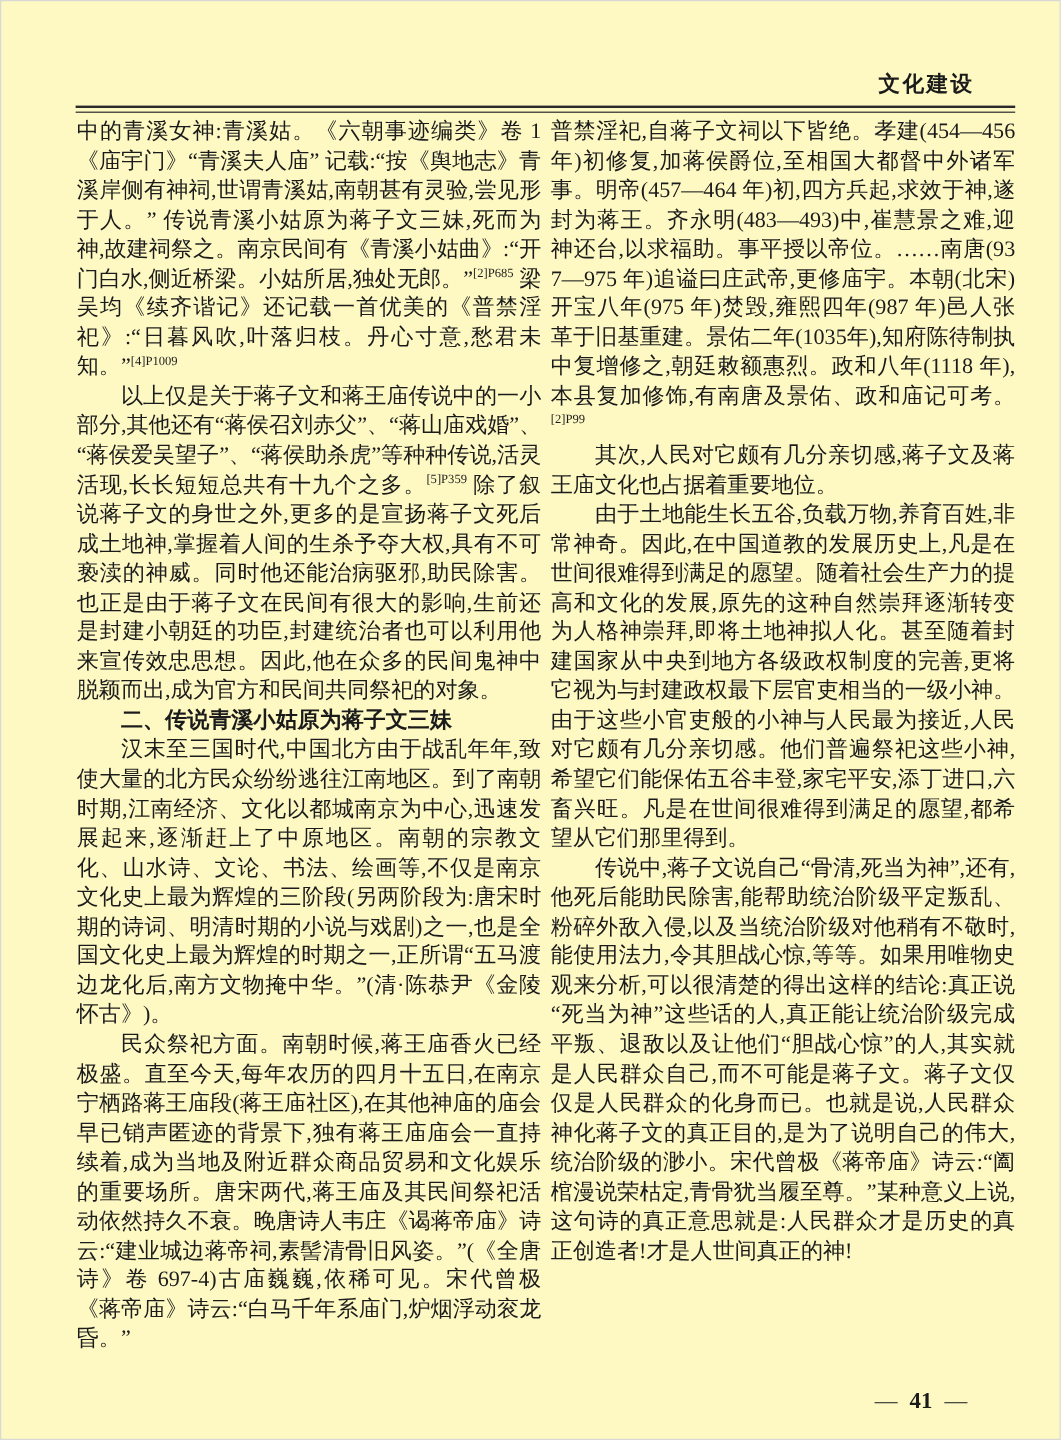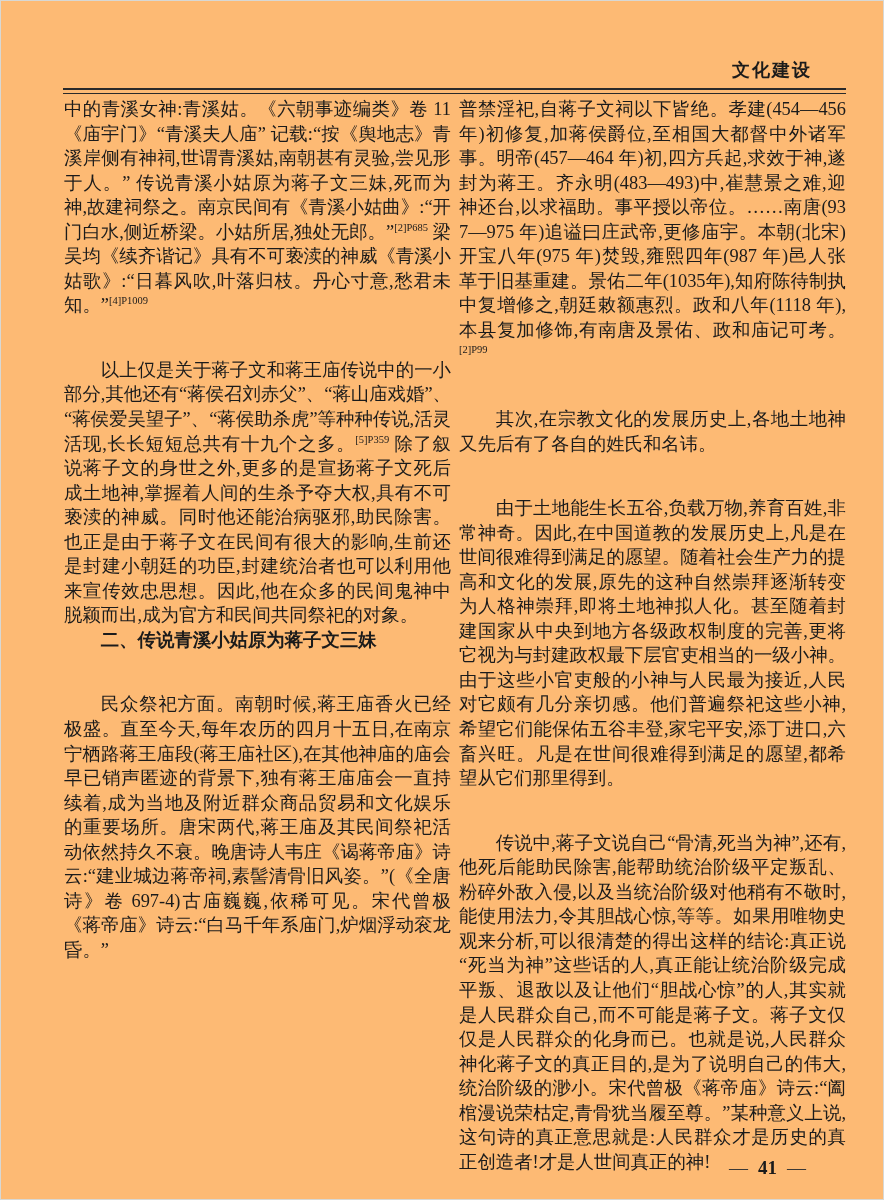--- a/index.html
+++ b/index.html
@@ -1,20 +1,20 @@
 <!DOCTYPE html>
 <html lang="zh"><head>
 <meta charset="utf-8">
 <style>
   html,body{margin:0;padding:0;background:#e8e8e6;}
   .page{
     position:relative;
     width:884px;height:1200px;
     margin:0 auto;
-    background:#fdba74;
+    background:#fef9c3;
     font-family:"Liberation Serif","DejaVu Serif",serif;
     color:#1b1b1b;
     overflow:hidden;
     box-shadow:inset 0 0 0 1px #d8d8d4;
   }
   .header-label{
     position:absolute;top:58px;right:72px;
     font-size:18px;font-weight:700;letter-spacing:2px;
   }
   .rule{position:absolute;left:63px;width:783px;background:#2a2a2a;}
@@ -22,21 +22,21 @@
   .rule-b{top:93px;height:1px;}
   .col{
     position:absolute;top:97px;width:387px;
     font-size:18.4px;line-height:24.55px;
     text-align:justify;text-justify:inter-ideograph;
   }
   .col-left{left:64px;}
   .col-right{left:459px;}
   .para{margin:0;}
   .para span{word-break:break-all;}
-  .indent{text-indent:2em;margin-top:40px;}
+  .indent{text-indent:2em;}
   .heading{font-weight:700;text-indent:2em;}
   sup{
     font-size:10.5px;line-height:0;vertical-align:super;
     letter-spacing:0;
   }
   .footer{
     position:absolute;top:1130px;left:690px;width:155px;
     text-align:center;font-size:19px;margin-top:27px;
   }
   .footer .dash{font-weight:400;color:#333;}
@@ -46,29 +46,30 @@
 <body>
 
 <div class="page">
 
   <div class="header-label">文化建设</div>
 
   <div class="rule rule-a"></div>
   <div class="rule rule-b"></div>
 
   <div class="col col-left" id="col-left">
-      <div class="para"><span>中的青溪女神:青溪姑。《六朝事迹编类》卷 11《庙宇门》“青溪夫人庙” 记载:“按《舆地志》青溪岸侧有神祠,世谓青溪姑,南朝甚有灵验,尝见形于人。” 传说青溪小姑原为蒋子文三妹,死而为神,故建祠祭之。南京民间有《青溪小姑曲》:“开门白水,侧近桥梁。小姑所居,独处无郎。”</span><sup>[2]P685</sup><span> 梁吴均《续齐谐记》具有不可亵渎的神威《青溪小姑歌》:“日暮风吹,叶落归枝。丹心寸意,愁君未知。”</span><sup>[4]P1009</sup></div>
+      <div class="para"><span>中的青溪女神:青溪姑。《六朝事迹编类》卷 1《庙宇门》“青溪夫人庙” 记载:“按《舆地志》青溪岸侧有神祠,世谓青溪姑,南朝甚有灵验,尝见形于人。” 传说青溪小姑原为蒋子文三妹,死而为神,故建祠祭之。南京民间有《青溪小姑曲》:“开门白水,侧近桥梁。小姑所居,独处无郎。”</span><sup>[2]P685</sup><span> 梁吴均《续齐谐记》还记载一首优美的《普禁淫祀》:“日暮风吹,叶落归枝。丹心寸意,愁君未知。”</span><sup>[4]P1009</sup></div>
       <div class="para indent"><span>以上仅是关于蒋子文和蒋王庙传说中的一小部分,其他还有“蒋侯召刘赤父”、“蒋山庙戏婚”、“蒋侯爱吴望子”、“蒋侯助杀虎”等种种传说,活灵活现,长长短短总共有十九个之多。</span><sup>[5]P359</sup><span> 除了叙说蒋子文的身世之外,更多的是宣扬蒋子文死后成土地神,掌握着人间的生杀予夺大权,具有不可亵渎的神威。同时他还能治病驱邪,助民除害。也正是由于蒋子文在民间有很大的影响,生前还是封建小朝廷的功臣,封建统治者也可以利用他来宣传效忠思想。因此,他在众多的民间鬼神中脱颖而出,成为官方和民间共同祭祀的对象。</span></div>
       <div class="para heading"><span>二、传说青溪小姑原为蒋子文三妹</span></div>
+      <div class="para indent"><span>汉末至三国时代,中国北方由于战乱年年,致使大量的北方民众纷纷逃往江南地区。到了南朝时期,江南经济、文化以都城南京为中心,迅速发展起来,逐渐赶上了中原地区。南朝的宗教文化、山水诗、文论、书法、绘画等,不仅是南京文化史上最为辉煌的三阶段(另两阶段为:唐宋时期的诗词、明清时期的小说与戏剧)之一,也是全国文化史上最为辉煌的时期之一,正所谓“五马渡边龙化后,南方文物掩中华。”(清·陈恭尹《金陵怀古》)。</span></div>
       <div class="para indent"><span>民众祭祀方面。南朝时候,蒋王庙香火已经极盛。直至今天,每年农历的四月十五日,在南京宁栖路蒋王庙段(蒋王庙社区),在其他神庙的庙会早已销声匿迹的背景下,独有蒋王庙庙会一直持续着,成为当地及附近群众商品贸易和文化娱乐的重要场所。唐宋两代,蒋王庙及其民间祭祀活动依然持久不衰。晚唐诗人韦庄《谒蒋帝庙》诗云:“建业城边蒋帝祠,素髻清骨旧风姿。”(《全唐诗》卷 697-4)古庙巍巍,依稀可见。宋代曾极《蒋帝庙》诗云:“白马千年系庙门,炉烟浮动衮龙昏。”</span></div>
     </div>
 
   <div class="col col-right" id="col-right">
       <div class="para"><span>普禁淫祀,自蒋子文祠以下皆绝。孝建(454—456 年)初修复,加蒋侯爵位,至相国大都督中外诸军事。明帝(457—464 年)初,四方兵起,求效于神,遂封为蒋王。齐永明(483—493)中,崔慧景之难,迎神还台,以求福助。事平授以帝位。……南唐(937—975 年)追谥曰庄武帝,更修庙宇。本朝(北宋)开宝八年(975 年)焚毁,雍熙四年(987 年)邑人张革于旧基重建。景佑二年(1035年),知府陈待制执中复增修之,朝廷敕额惠烈。政和八年(1118 年),本县复加修饰,有南唐及景佑、政和庙记可考。</span><sup>[2]P99</sup></div>
-      <div class="para indent"><span>其次,在宗教文化的发展历史上,各地土地神又先后有了各自的姓氏和名讳。</span></div>
+      <div class="para indent"><span>其次,人民对它颇有几分亲切感,蒋子文及蒋王庙文化也占据着重要地位。</span></div>
       <div class="para indent"><span>由于土地能生长五谷,负载万物,养育百姓,非常神奇。因此,在中国道教的发展历史上,凡是在世间很难得到满足的愿望。随着社会生产力的提高和文化的发展,原先的这种自然崇拜逐渐转变为人格神崇拜,即将土地神拟人化。甚至随着封建国家从中央到地方各级政权制度的完善,更将它视为与封建政权最下层官吏相当的一级小神。由于这些小官吏般的小神与人民最为接近,人民对它颇有几分亲切感。他们普遍祭祀这些小神,希望它们能保佑五谷丰登,家宅平安,添丁进口,六畜兴旺。凡是在世间很难得到满足的愿望,都希望从它们那里得到。</span></div>
       <div class="para indent"><span>传说中,蒋子文说自己“骨清,死当为神”,还有,他死后能助民除害,能帮助统治阶级平定叛乱、粉碎外敌入侵,以及当统治阶级对他稍有不敬时,能使用法力,令其胆战心惊,等等。如果用唯物史观来分析,可以很清楚的得出这样的结论:真正说“死当为神”这些话的人,真正能让统治阶级完成平叛、退敌以及让他们“胆战心惊”的人,其实就是人民群众自己,而不可能是蒋子文。蒋子文仅仅是人民群众的化身而已。也就是说,人民群众神化蒋子文的真正目的,是为了说明自己的伟大,统治阶级的渺小。宋代曾极《蒋帝庙》诗云:“阖棺漫说荣枯定,青骨犹当履至尊。”某种意义上说,这句诗的真正意思就是:人民群众才是历史的真正创造者!才是人世间真正的神!</span></div>
     </div>
 
   <div class="footer">
     <span class="dash">—</span><span class="num">41</span><span class="dash">—</span>
   </div>
 
 </div>
 

